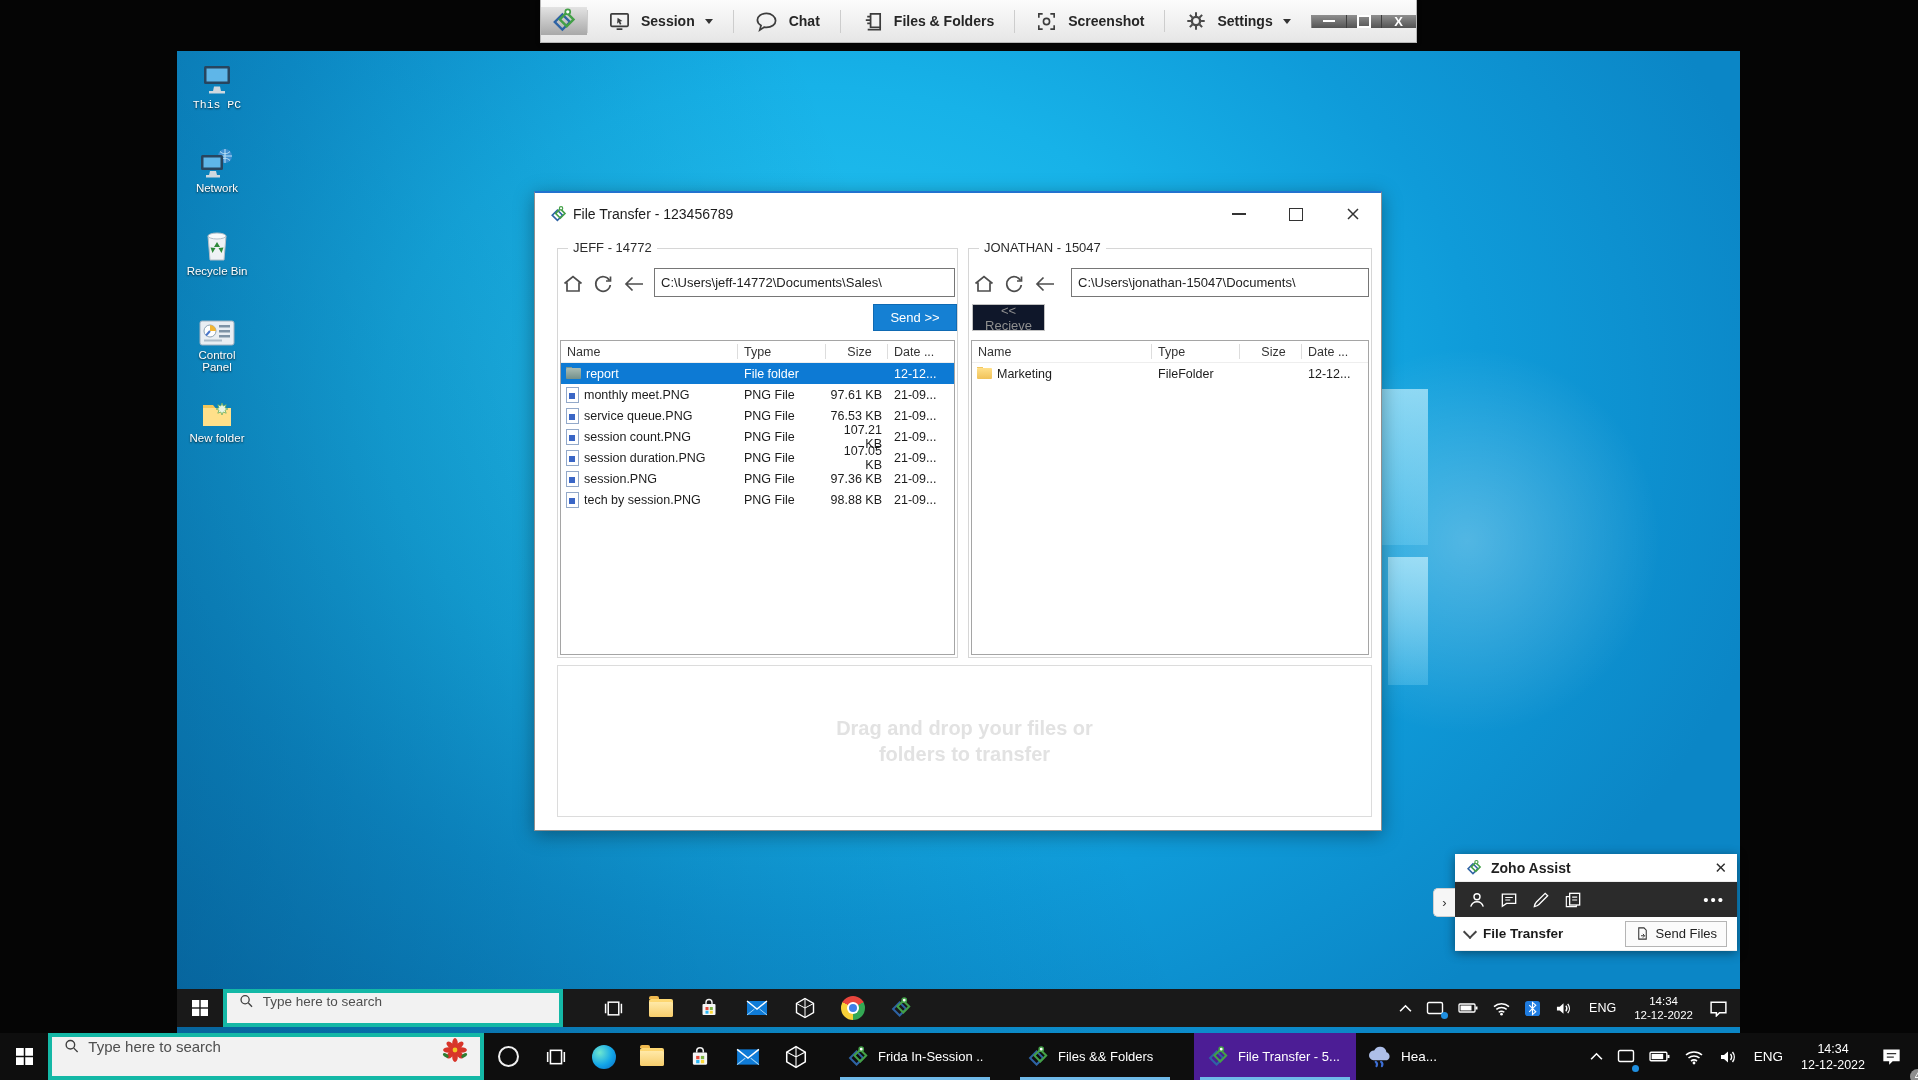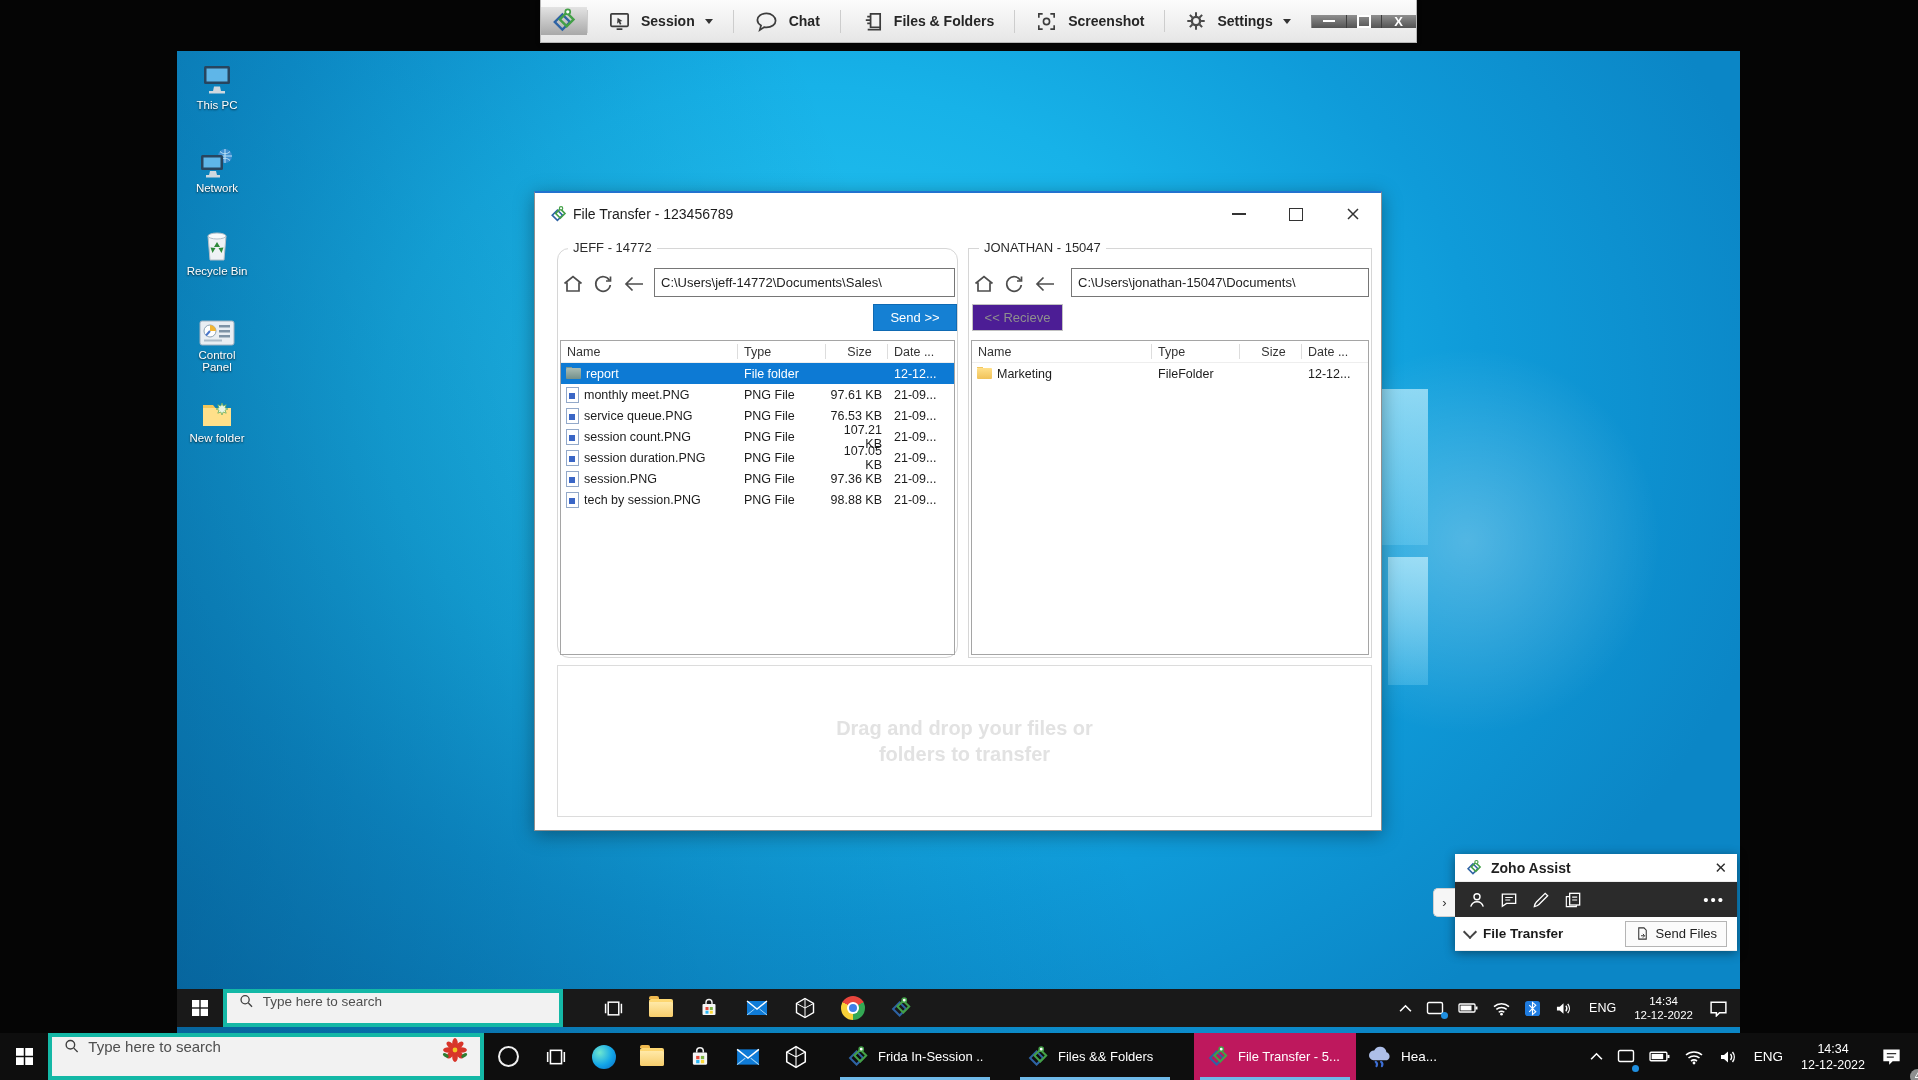--- a/index.html
+++ b/index.html
@@ -41,29 +41,29 @@
 
   
   .dlg{position:absolute;left:534px;top:191px;width:846px;height:637px;background:#fff;
     border:1px solid #8f8f8f;border-top:2px solid #2273cf;box-shadow:0 4px 18px rgba(0,0,0,.35);}
   .dlg-title{position:absolute;left:0;top:0;right:0;height:42px;}
   .dlg-title .ttl{position:absolute;left:38px;top:13px;font-size:14px;color:#1c1c1c;}
   .dlg-ctl{position:absolute;top:12px;width:22px;height:18px;display:flex;align-items:center;justify-content:center;cursor:pointer;}
   .dmin{width:14px;height:2px;background:#333;}
   .dmax{width:12px;height:11px;border:1.5px solid #333;}
   .fieldset{position:absolute;border:1px solid #d6d6d6;background:#fff;}
-  .fs-left{left:22px;top:55px;width:399px;height:408px;border-radius:12px;}
+  .fs-left{left:22px;top:55px;width:399px;height:408px;}
   .fs-right{left:433px;top:55px;width:402px;height:408px;}
   .legend{position:absolute;top:-9px;left:10px;background:#fff;padding:0 5px;font-size:13px;color:#2c2c2c;}
   .navic{position:absolute;top:23px;width:24px;height:24px;cursor:pointer;}
   .addr{position:absolute;top:19px;height:27px;right:2px;border:1px solid #767676;background:#fff;
     font-family:"Liberation Sans",sans-serif;font-size:13px;color:#222;padding:0 6px;}
   .btn-send{position:absolute;top:55px;right:0;width:84px;height:27px;background:#1580d3;color:#fff;
     border:1px solid #0f6ab3;font-size:13px;display:flex;align-items:center;justify-content:center;cursor:pointer;}
-  .btn-recv{position:absolute;top:55px;left:3px;width:91px;height:27px;background:#4c1d95;color:#8f8f8f;
+  .btn-recv{position:absolute;top:55px;left:3px;width:73px;height:27px;background:#0f172a;color:#8f8f8f;
     border:1px solid #c2c2c2;font-size:13px;display:flex;align-items:center;justify-content:center;cursor:default;}
   .flist{position:absolute;left:2px;right:2px;top:91px;bottom:2px;border:1px solid #a5a5a5;overflow:hidden;background:#fff;}
   .fhead{display:flex;height:21px;align-items:center;font-size:12.5px;color:#333;border-bottom:1px solid #eee;}
   .fhead .hc{border-right:1px solid #ddd;height:15px;display:flex;align-items:center;padding-left:6px;box-sizing:border-box;cursor:pointer;}
   .frow{display:flex;height:21px;align-items:center;font-size:12.5px;color:#1c1c1c;cursor:pointer;}
   .frow.sel{background:#0d7ad4;color:#fff;}
   .c-name{flex:1;display:flex;align-items:center;gap:5px;padding-left:5px;overflow:hidden;white-space:nowrap;box-sizing:border-box;}
   .c-type{width:88px;box-sizing:border-box;padding-left:6px;}
   .c-size{width:62px;box-sizing:border-box;text-align:right;padding-right:6px;}
   .c-date{width:66px;box-sizing:border-box;padding-left:6px;}
@@ -100,21 +100,21 @@
   .clock{color:#fff;font-size:11.5px;text-align:center;line-height:14px;padding:0 9px;cursor:default;}
   .scrico{position:relative;}
   .bdot{position:absolute;right:3px;bottom:8px;width:7px;height:7px;border-radius:50%;background:#1f8fe0;}
 
   
   .ltaskbar{position:absolute;left:0;top:1033px;width:1918px;height:47px;background:#0e0e0e;display:flex;align-items:center;z-index:70;}
   .lt-search{width:436px;position:relative;}
   .lt-search input{font-size:15px;}
   .taskapp{height:100%;display:flex;align-items:center;gap:8px;padding:0 12px;color:#fff;font-size:13px;cursor:pointer;position:relative;width:138px;}
   .taskapp .ul{position:absolute;left:6px;right:6px;bottom:0;height:3px;background:#6fb9e8;}
-  .taskapp.active{background:#be185d;}
+  .taskapp.active{background:#4c1d95;}
   .taskapp .tlabel{white-space:nowrap;overflow:hidden;}
   .weatherbtn{height:100%;display:flex;align-items:center;gap:7px;padding:0 10px;color:#fff;font-size:13.5px;cursor:pointer;}
   .badgewrap{position:relative;}
   .badge{position:absolute;right:-7px;bottom:-4px;width:15px;height:15px;border-radius:50%;background:#8f8f8f;
     color:#fff;font-size:10px;display:flex;align-items:center;justify-content:center;}
 
   
   .widget{position:absolute;left:1455px;top:854px;width:282px;background:#fff;box-shadow:0 2px 10px rgba(0,0,0,.45);z-index:80;}
   .w-title{height:27px;display:flex;align-items:center;gap:8px;padding:0 10px;border-bottom:1px solid #ededed;}
   .w-title .t{font-size:14px;font-weight:700;color:#1f1f1f;flex:1;}
@@ -139,21 +139,21 @@
 <body>
 
 <div class="stage">
 
   <div class="desktop">
     <div class="desk-shade"></div>
     <div class="glow"></div>
     <div class="pane p1"></div>
     <div class="pane p2"></div>
 
-    <div class="dicon" style="left:7px;top:7px;">
+    <div class="dicon" style="left:7px;top:7px;font-family:Liberation Mono, monospace;">
       <div class="art">
         <svg width="34" height="32" viewBox="0 0 34 32">
             <rect x="4" y="2" width="26" height="18" rx="1.5" fill="#27455f"></rect>
             <rect x="6.5" y="4.5" width="21" height="13" fill="#5fb6e8"></rect>
             <path d="M13 27h8l-1-4.5h-6z" fill="#cfd8df"></path>
             <rect x="9" y="27" width="16" height="2.5" fill="#cfd8df"></rect>
           </svg>
       </div>
       <div class="lbl">This PC</div>
     </div>

